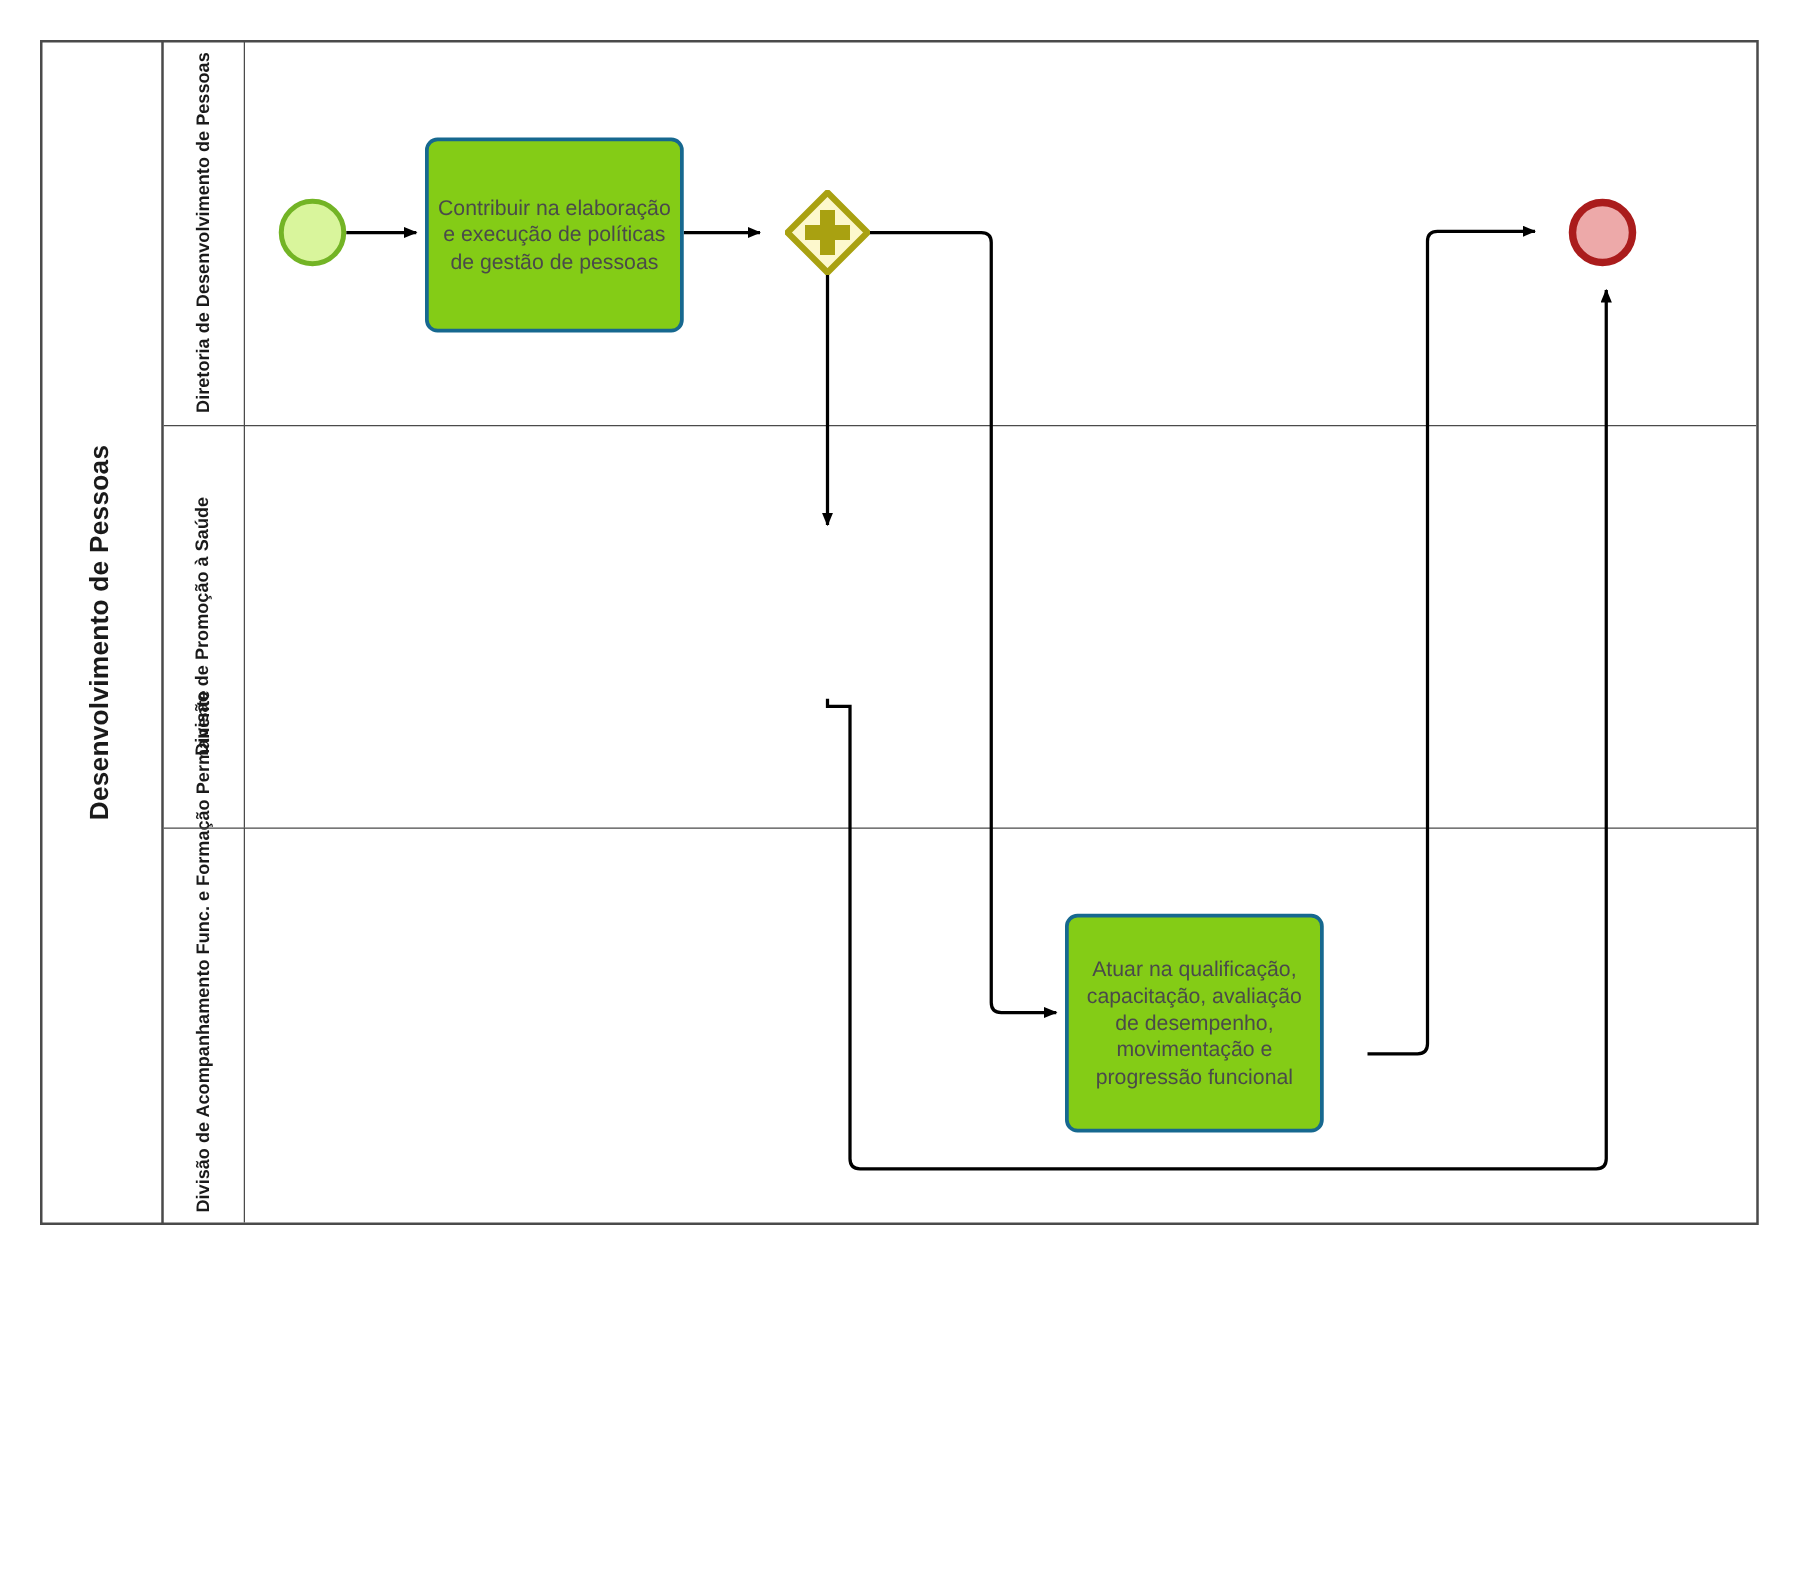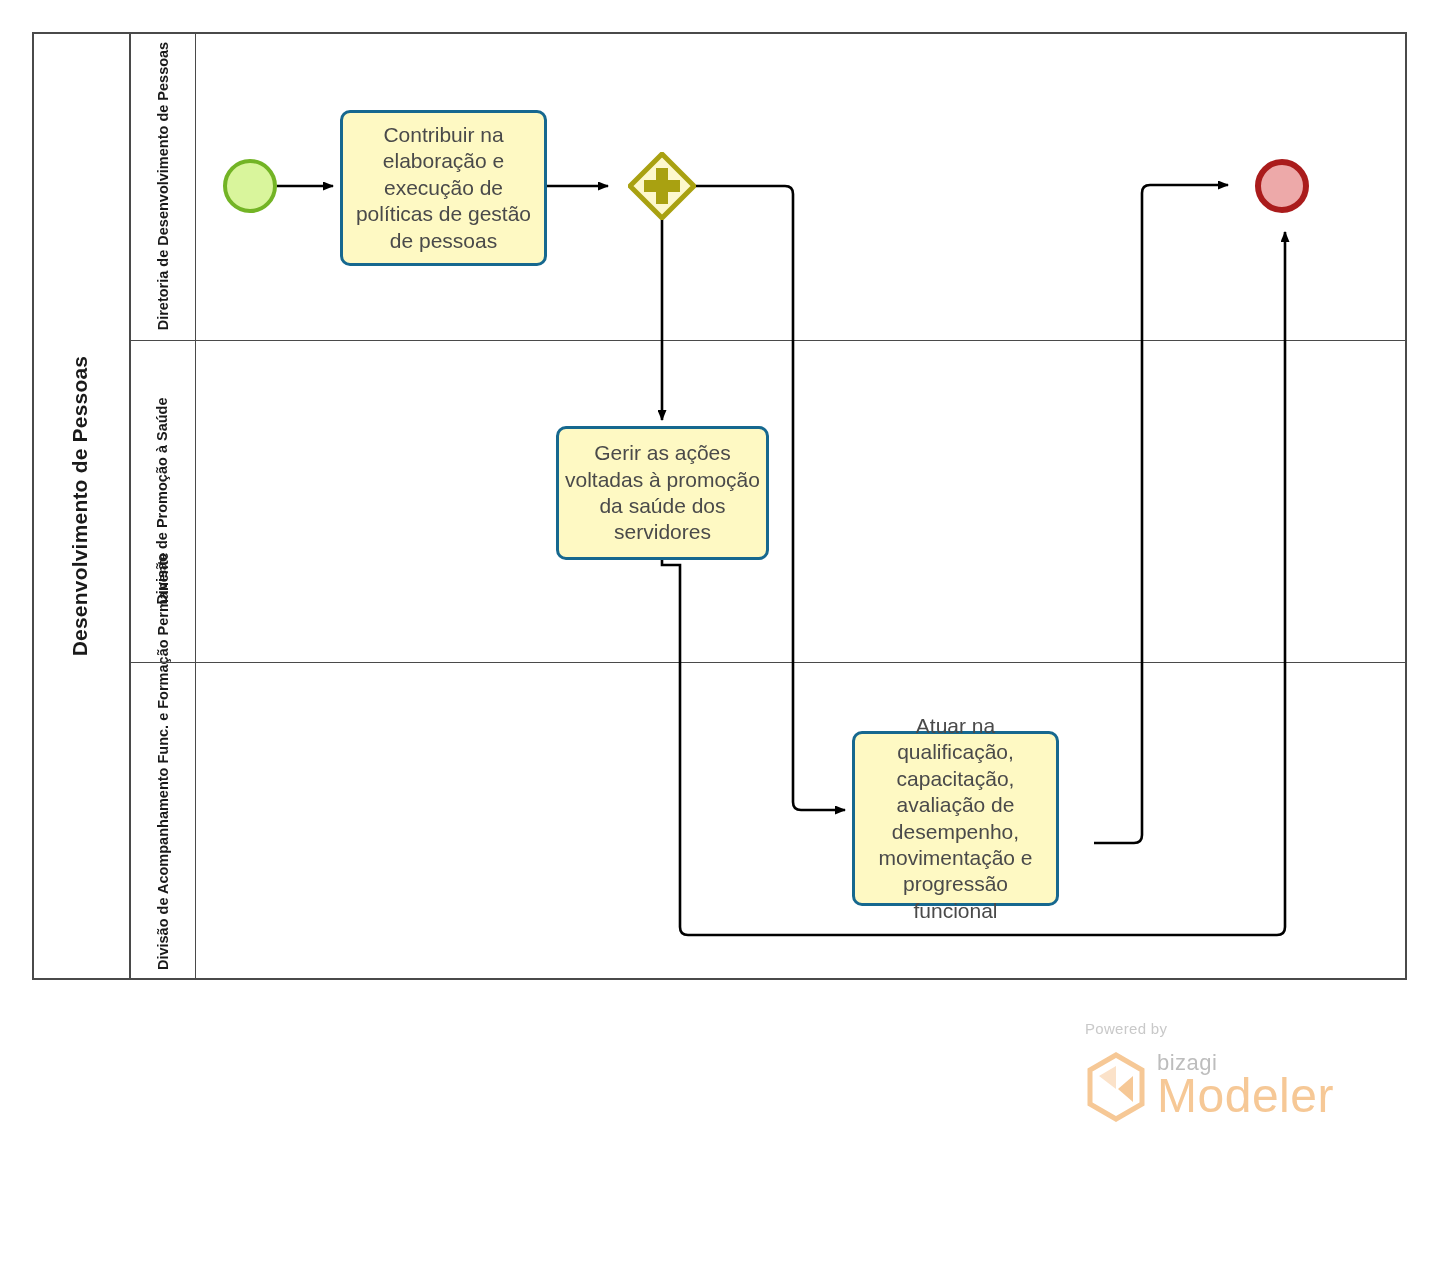--- a/index.html
+++ b/index.html
@@ -28,24 +28,24 @@
   
   .ev{position:absolute;border-radius:50%;box-sizing:border-box;}
   .ev-start{width:54px;height:54px;background:#d9f59c;border:4px solid #73b425;}
   .ev-end{width:54px;height:54px;background:#eda9a9;border:6px solid #aa1c1c;}
 
   
   .gw{position:absolute;width:68px;height:68px;}
   .gw-shape{position:absolute;left:0;top:0;width:100%;height:100%;}
 
   
-  .task{position:absolute;box-sizing:border-box;background:#fef9c3;
+  .task{position:absolute;box-sizing:border-box;background:#84cc16;
         border:3px solid #16688f;border-radius:10px;
         display:flex;align-items:center;justify-content:center;
-        text-align:center;font-size:21px;line-height:1.26;color:#4a4a4a;
+        text-align:center;font-size:17px;line-height:1.26;color:#4a4a4a;
         padding:1px 6px;}
 
   
   #flows{position:absolute;left:0;top:0;width:1440px;height:1272px;
          pointer-events:none;}
 
   
   .logo{position:absolute;left:1085px;top:1020px;width:260px;height:110px;}
   .logo-powered{position:absolute;left:0;top:0;font-size:15px;color:#c9c9c9;
                 letter-spacing:.3px;}
@@ -109,28 +109,17 @@
 
   <div class="gw" style="left:628px;top:152px;">
     <svg class="gw-shape" viewBox="0 0 68 68" xmlns="http://www.w3.org/2000/svg">
       <polygon points="34,2 66,34 34,66 2,34" fill="#fdf8cd" stroke="#a9a111" stroke-width="5" stroke-linejoin="round"></polygon>
       <path d="M28,16 L40,16 L40,28 L52,28 L52,40 L40,40 L40,52 L28,52 L28,40 L16,40 L16,28 L28,28 Z" fill="#a9a111"></path>
     </svg>
   </div>
 
   <div class="task" style="left:340px;top:110px;width:207px;height:156px;">Contribuir na elaboração e execução de políticas de gestão de pessoas</div>
 
-  <div class="task" style="left:556px;top:426px;width:213px;height:134px;">Gerir as ações voltadas à promoção da saúde dos servidores</div>
 
   <div class="task" style="left:852px;top:731px;width:207px;height:175px;">Atuar na qualificação, capacitação, avaliação de desempenho, movimentação e progressão funcional</div>
 
-  <div class="logo">
-    <div class="logo-powered">Powered by</div>
-    <svg class="logo-mark" viewBox="0 0 62 70" xmlns="http://www.w3.org/2000/svg">
-      <polygon points="31,3 57,18 57,52 31,67 5,52 5,18" fill="none" stroke="#f6c896" stroke-width="5"></polygon>
-      <polygon points="14,24 31,37 31,14" fill="#fbe2c9"></polygon>
-      <polygon points="33,37 48,24 48,50" fill="#f6c896"></polygon>
-    </svg>
-    <div class="logo-bizagi">bizagi</div>
-    <div class="logo-modeler">Modeler</div>
-  </div>
 
 </div>
 
 </body></html>

